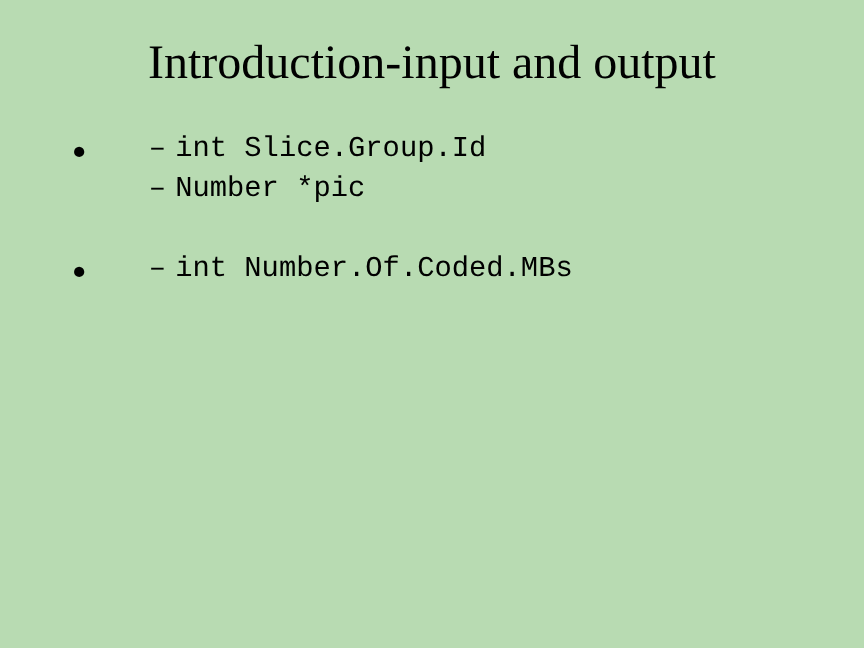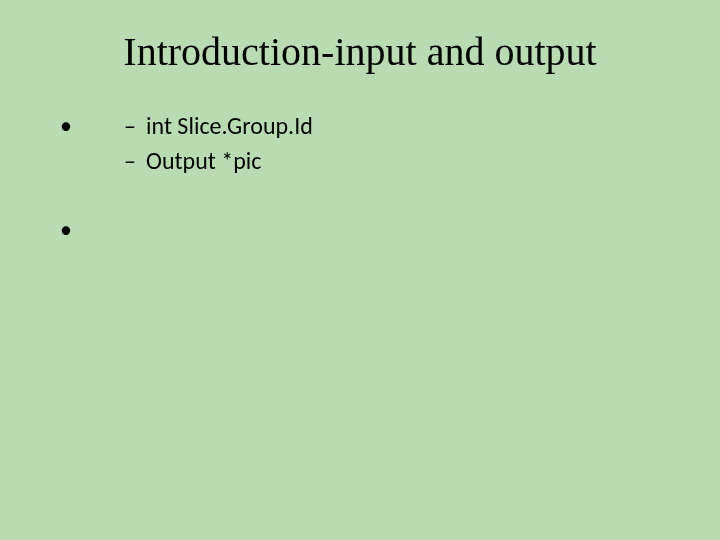--- a/index.html
+++ b/index.html
@@ -42,20 +42,21 @@
       content: "•";
       position: absolute;
       left: 0;
       top: 0;
       font-size: 24px;
     }
     .level2-group {
       list-style: none;
       padding-left: 36px;
       margin-bottom: 40px;
+      font-family: Liberation Mono, monospace;
     }
     .level2 {
       font-size: 24px;
       margin-bottom: 6px;
       position: relative;
       padding-left: 22px;
     }
     .level2::before {
       content: "–";
       position: absolute;
@@ -65,19 +66,22 @@
   </style>
 </head>
 <body>
 
 <div class="slide">
   <h1 class="title">Introduction-input and output</h1>
   <ul class="bullet-list">
     <li class="level1">
       <ul class="level2-group">
         <li class="level2">int Slice.Group.Id</li>
-        <li class="level2">Output *pic</li>
+        <li class="level2">Number *pic</li>
       </ul>
     </li>
     <li class="level1">
+      <ul class="level2-group">
+        <li class="level2">int Number.Of.Coded.MBs</li>
+      </ul>
     </li>
   </ul>
 </div>
 
 </body></html>

